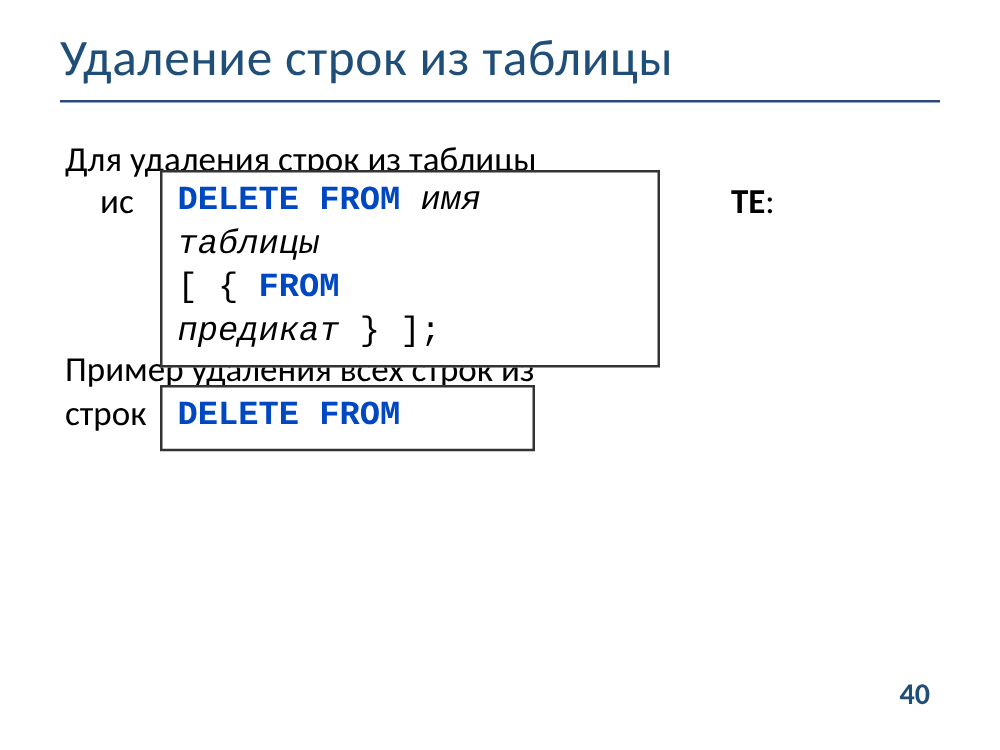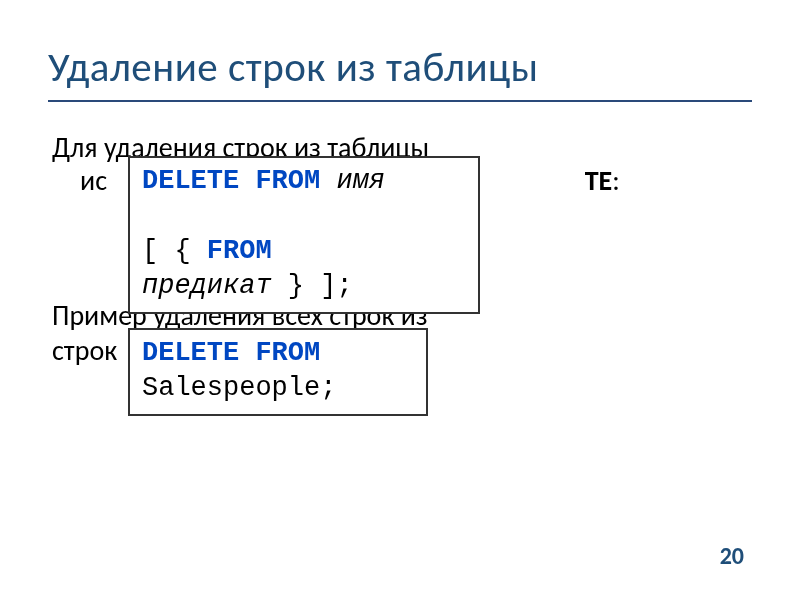--- a/index.html
+++ b/index.html
@@ -16,21 +16,20 @@
       height: 100%;
       padding: 22px 48px 30px 48px;
       position: relative;
     }
     .title {
       color: #1f4e79;
       font-size: 41px;
       font-weight: 400;
       margin-bottom: 8px;
       letter-spacing: 0.5px;
-      margin-top: 20px;
     }
     .hline {
       border: none;
       border-top: 2px solid #2a4a7a;
       margin-bottom: 28px;
     }
     .body-text {
       color: #000;
       font-size: 28px;
       line-height: 1.25;
@@ -51,21 +50,21 @@
       border: 2.5px solid #333;
       background: #fff;
       font-family: "Lucida Console", "Courier New", monospace;
       font-size: 27px;
       line-height: 1.3;
       padding: 6px 12px 8px 12px;
     }
     .codebox1 {
       left: 80px;
       top: -36px;
-      width: 352px;
+      width: 400px;
     }
     .block2 {
       margin-top: 106px;
     }
     .codebox2 {
       left: 80px;
       top: -34px;
       width: 300px;
     }
     .kw { color: #0047c2; font-weight: bold; }
@@ -96,35 +95,34 @@
       <span>ис</span>
       <span style="visibility:hidden">XXXXXXXXXXXXXXXXXXXXXXXXXXXXXXXX</span>
       <span class="bold">ТЕ</span><span class="suffix-colon">:</span>
     </span>
   </div>
 
   <div class="codebox-wrap">
     <div class="codebox codebox1">
       <span class="kw">DELETE FROM</span>
       <span class="id">имя</span><br>
-      <br>
+      <span class="id">таблицы</span><br>
       <span class="plain">[ {</span>
       <span class="kw">FROM</span><br>
       <span class="id">предикат</span>
       <span class="plain">} ];</span>
     </div>
   </div>
 
   <div class="body-text block2">
     <span>Пример удаления всех строк из</span><br>
     <span>строк</span>
   </div>
 
   <div class="codebox-wrap">
     <div class="codebox codebox2">
       <span class="kw">DELETE FROM</span><br>
-      <span class="plain">Salespeople;</span>
     </div>
   </div>
 
-  <div class="page-num">20</div>
+  <div class="page-num">40</div>
 
 </div>
 
 </body></html>

